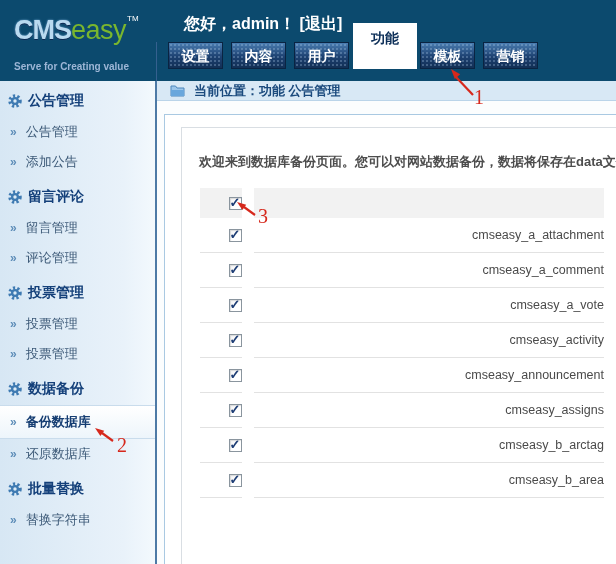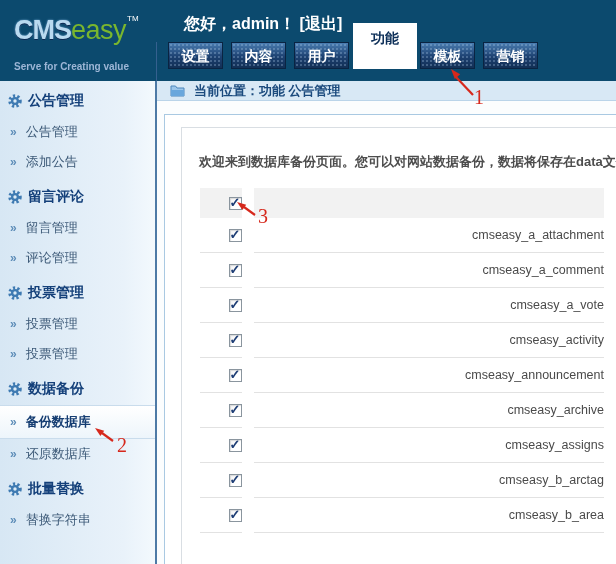--- a/index.html
+++ b/index.html
@@ -245,24 +245,20 @@
     <td class="c-check"><span class="cb"></span></td>
     <td class="c-name">cmseasy_a_vote</td>
   </tr>
   <tr class="trow">
     <td class="c-check"><span class="cb"></span></td>
     <td class="c-name">cmseasy_activity</td>
   </tr>
   <tr class="trow">
     <td class="c-check"><span class="cb"></span></td>
     <td class="c-name">cmseasy_announcement</td>
-  </tr>
-  <tr class="trow">
-    <td class="c-check"><span class="cb"></span></td>
-    <td class="c-name">cmseasy_archive</td>
   </tr>
   <tr class="trow">
     <td class="c-check"><span class="cb"></span></td>
     <td class="c-name">cmseasy_assigns</td>
   </tr>
   <tr class="trow">
     <td class="c-check"><span class="cb"></span></td>
     <td class="c-name">cmseasy_b_arctag</td>
   </tr>
   <tr class="trow">

